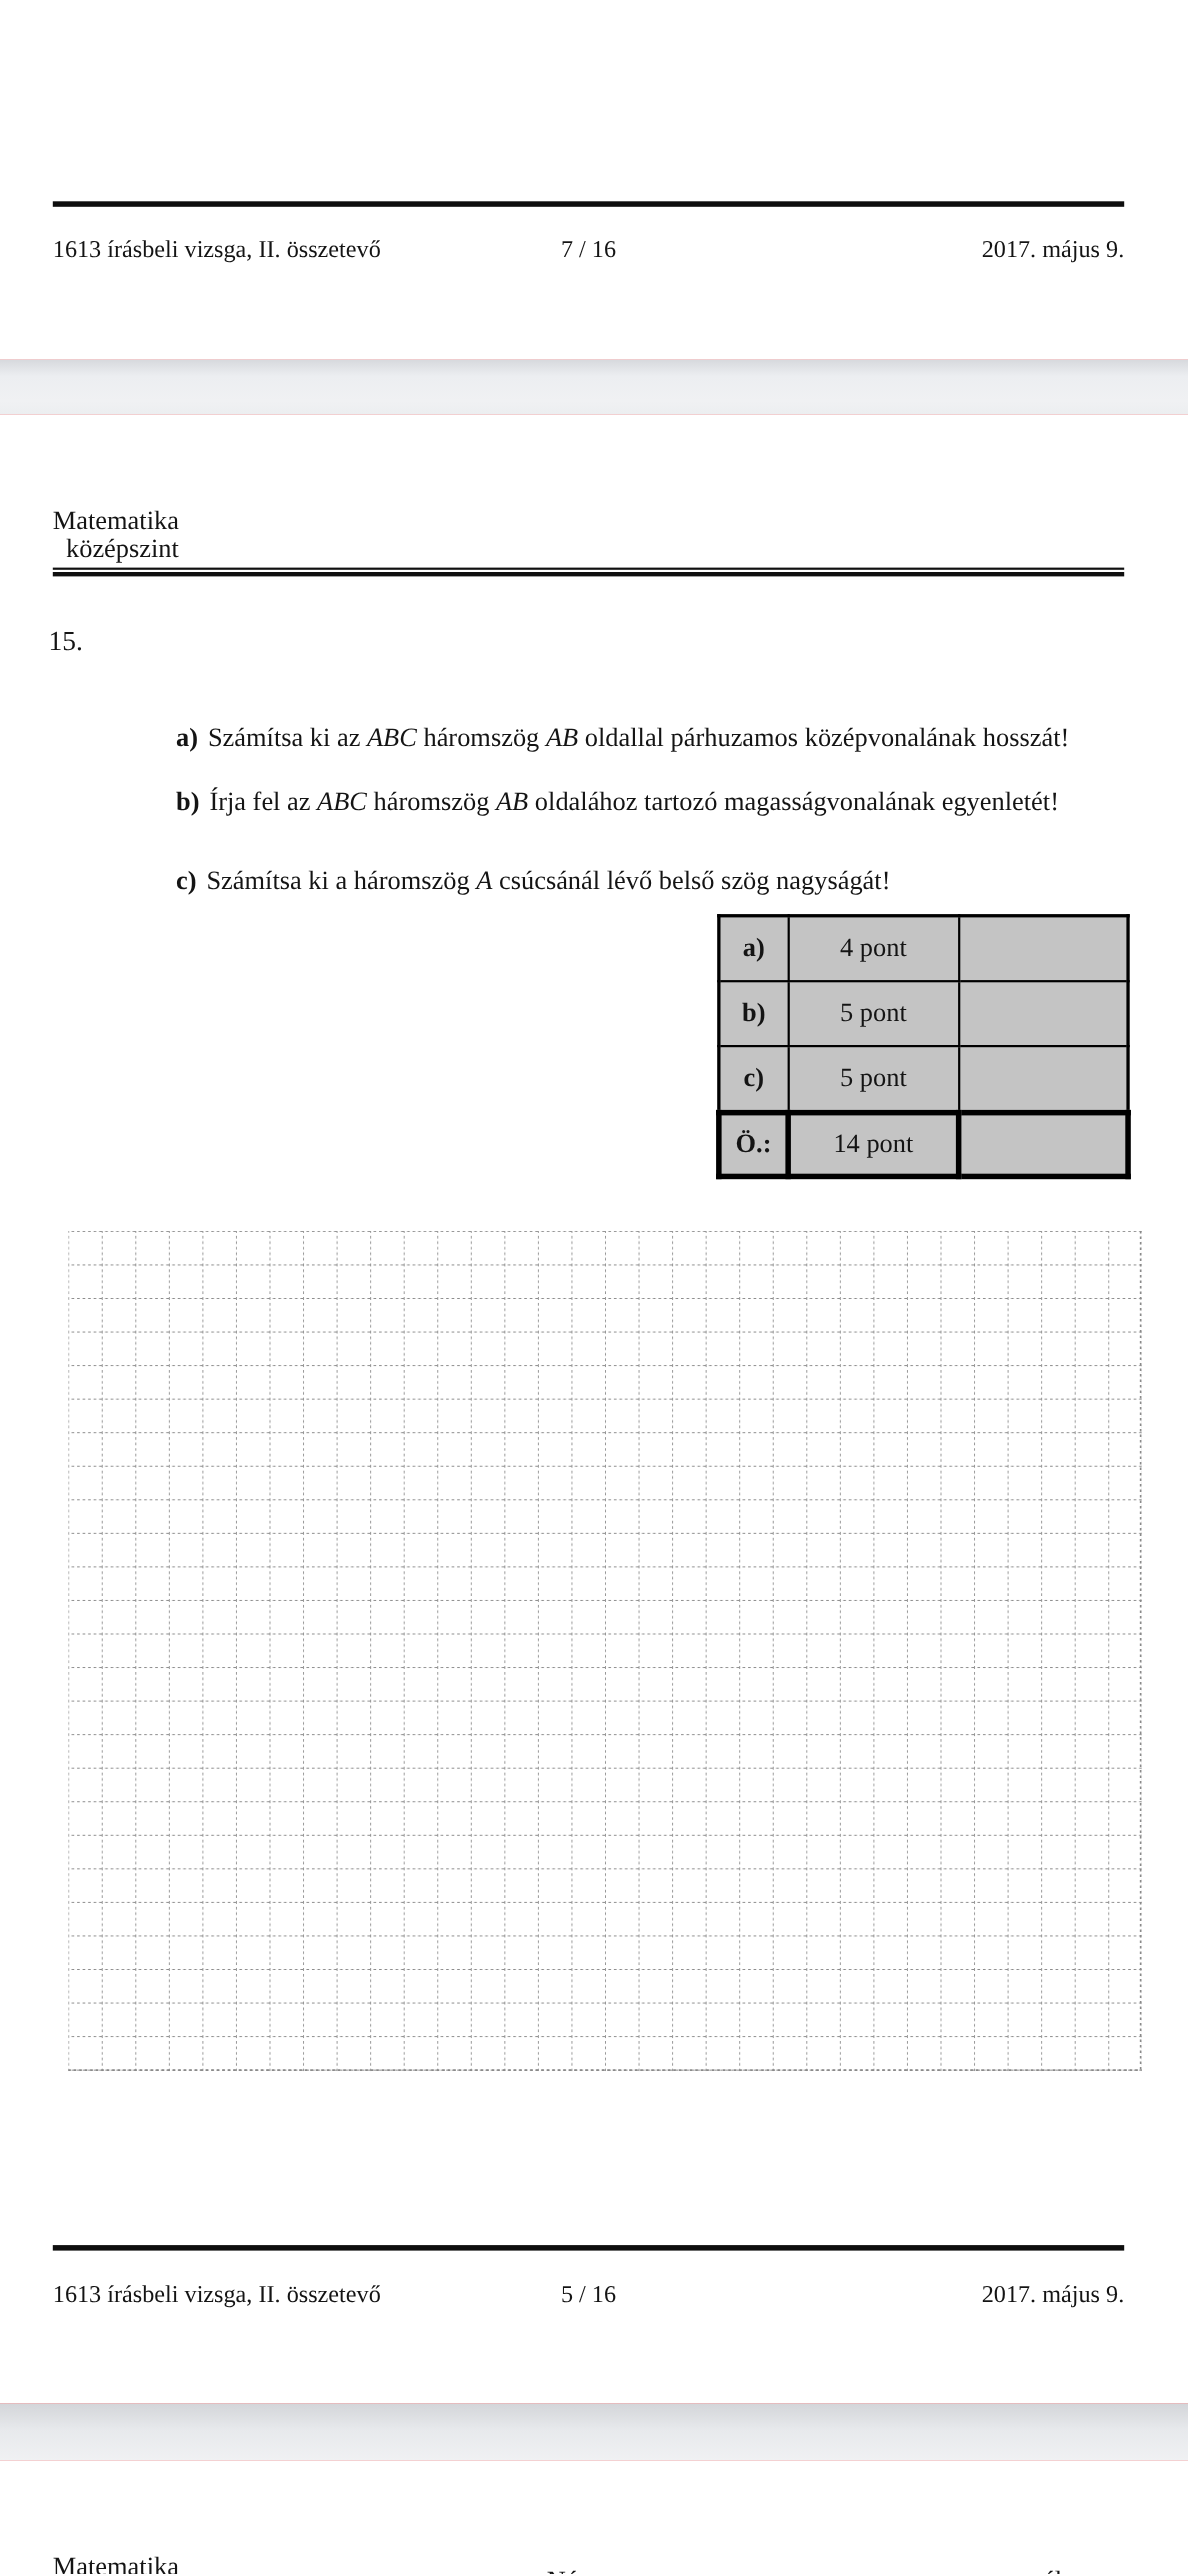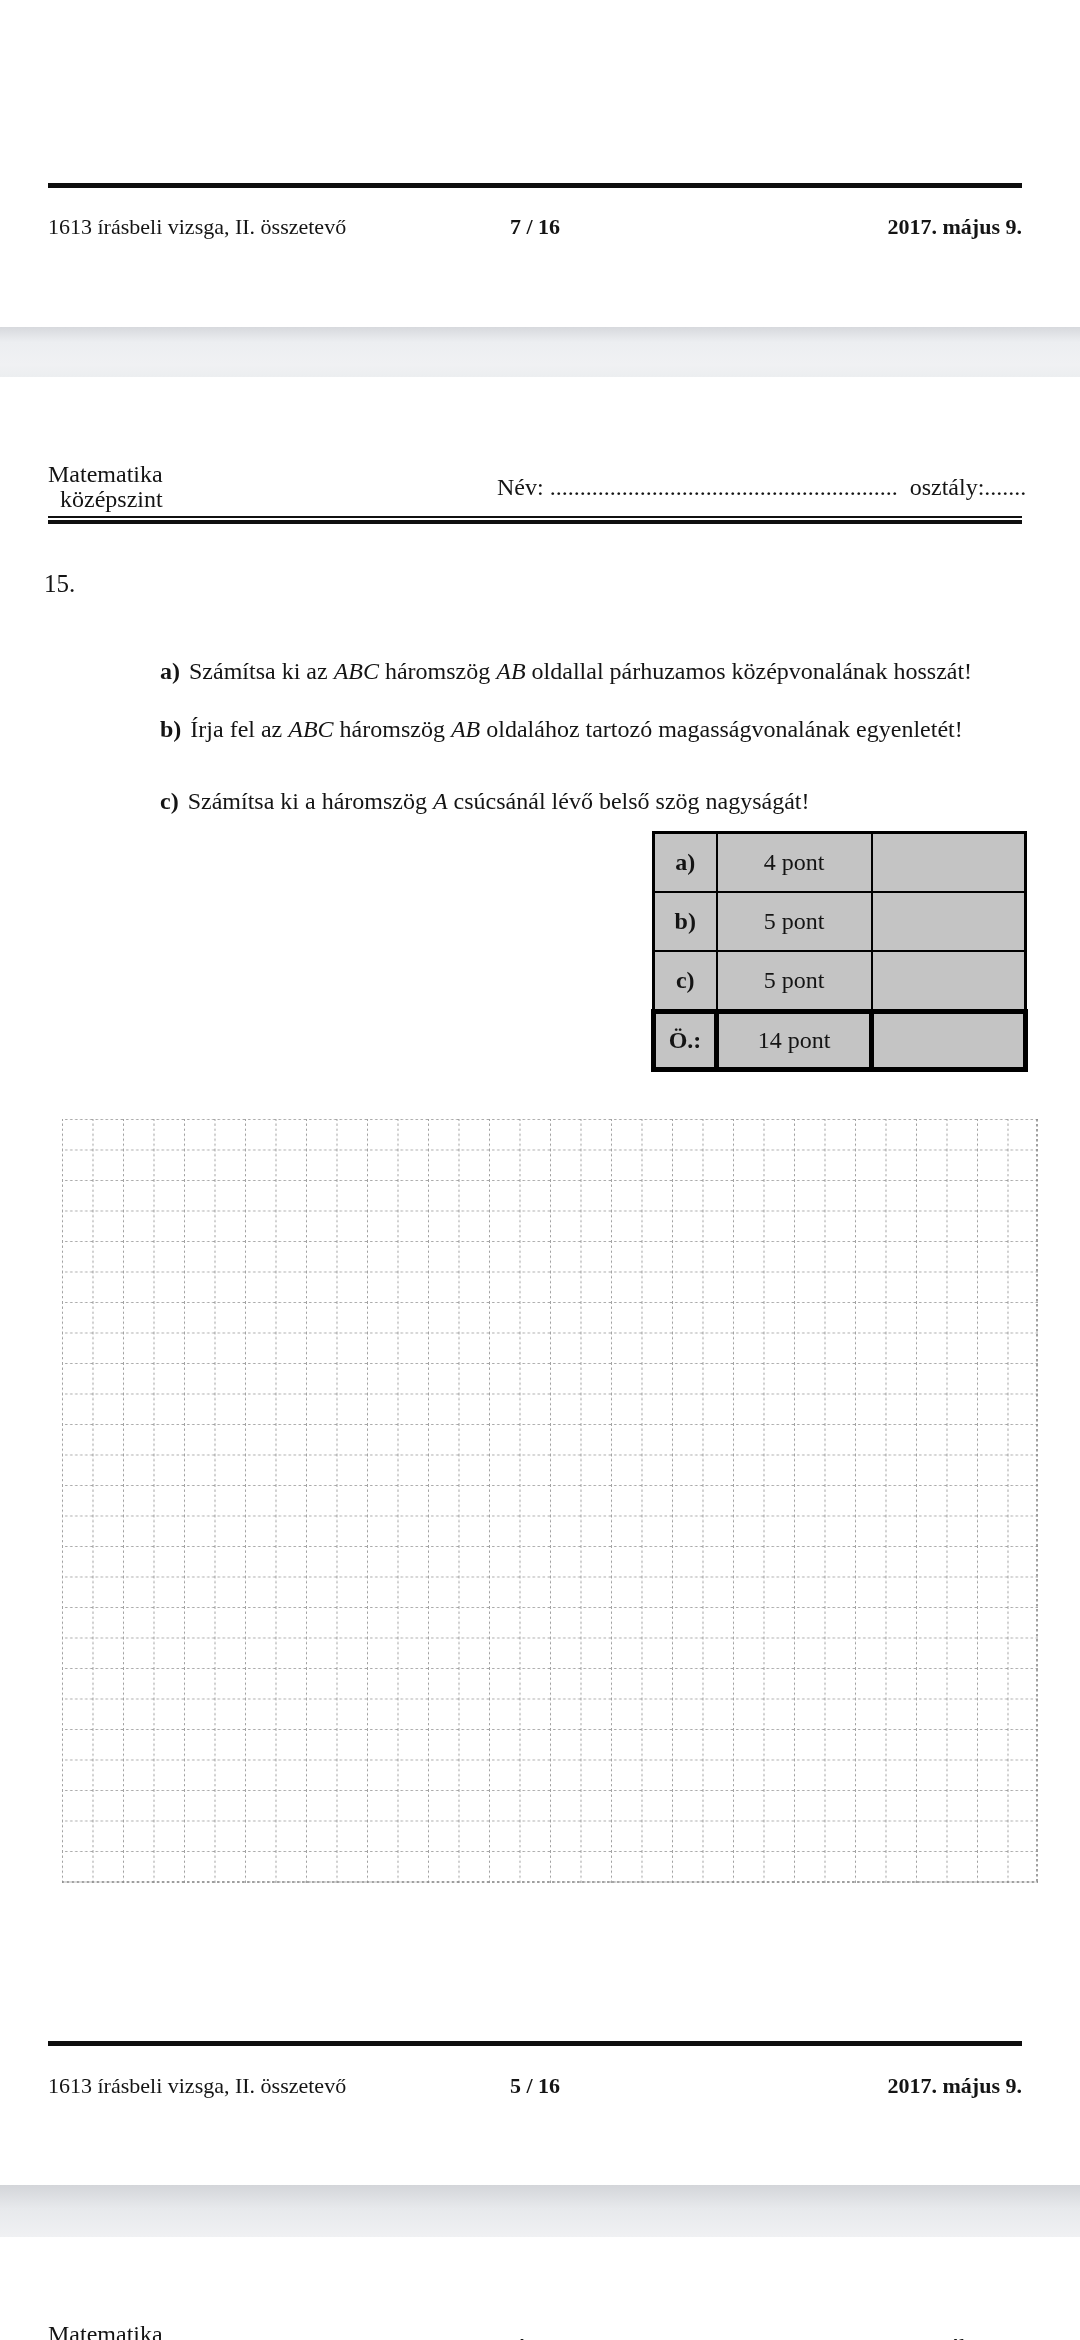--- a/index.html
+++ b/index.html
@@ -10,22 +10,22 @@
     font-family:"Liberation Serif", serif;
   }
   .page{position:absolute;left:0;width:1080px;background:#ffffff;}
   .page-gap{position:absolute;left:0;width:1080px;}
   .gap-1{background:linear-gradient(180deg,#d7d9dd 0%,#eceef1 30%,#f0f1f3 75%,#eceef0 100%);}
   .gap-2{background:linear-gradient(180deg,#d3d5d9 0%,#e7e9ec 45%,#f0f1f3 100%);}
   .hrule{position:absolute;left:48px;width:974px;height:5px;background:#0e0e0e;}
   .head-rule{position:absolute;left:48px;width:974px;height:2px;border-top:2px solid #101010;border-bottom:4px solid #101010;}
   .footer-row{position:absolute;left:48px;width:974px;font-size:22px;line-height:26px;white-space:pre;}
   .footer-row .f-left{position:absolute;left:0;top:0;}
-  .footer-row .f-center{position:absolute;left:50%;transform:translateX(-50%);top:0;font-weight:bold;}
-  .footer-row .f-right{position:absolute;right:0;top:0;font-weight:bold;}
+  .footer-row .f-center{position:absolute;left:50%;transform:translateX(-50%);top:0;}
+  .footer-row .f-right{position:absolute;right:0;top:0;}
   .subject{position:absolute;left:48px;font-size:24px;line-height:25px;text-align:right;}
   .name-line{position:absolute;left:497px;font-size:24px;line-height:26px;white-space:pre;}
   .q-number{position:absolute;left:44px;font-size:25px;font-weight:normal;line-height:30px;}
   .q-line{position:absolute;font-size:24px;line-height:30px;white-space:pre;}
   .q-line .lbl{font-weight:bold;margin-right:9px;}
   .q-line .seg-i{font-style:italic;}
   table.points{position:absolute;left:651px;border-collapse:collapse;table-layout:fixed;}
   table.points td{
     background:#c4c4c4;border:2px solid #000;height:57px;padding:0;
     text-align:center;vertical-align:middle;font-size:24px;
@@ -52,21 +52,20 @@
   </section>
 
   <div class="page-gap gap-1" style="top:327px;height:50px;"></div>
 
   <section class="page" style="top:377px;height:1808px;">
 
     <div class="subject" style="top:85px;">
       <div>Matematika</div>
       <div>középszint</div>
     </div>
-    <div class="name-line" style="top:97px;"><span>Név: </span><span>..........................................................</span><span>  osztály:</span><span>.......</span></div>
     <div class="head-rule" style="top:139px;"></div>
 
     <div class="q-number" style="top:192px;">15.</div>
 
     <div class="q-line" style="left:124px;top:307px;">
       <span class="lbl">b)</span><span><span>Írja fel az </span><span class="seg-i">ABC</span><span> háromszög </span><span class="seg-i">AB</span><span> oldalához tartozó magasságvonalának egyenletét!</span></span>
     </div>
     <div class="q-line" style="left:124px;top:249px;">
       <span class="lbl">a)</span><span><span>Számítsa ki az </span><span class="seg-i">ABC</span><span> háromszög </span><span class="seg-i">AB</span><span> oldallal párhuzamos középvonalának hosszát!</span></span>
     </div>

